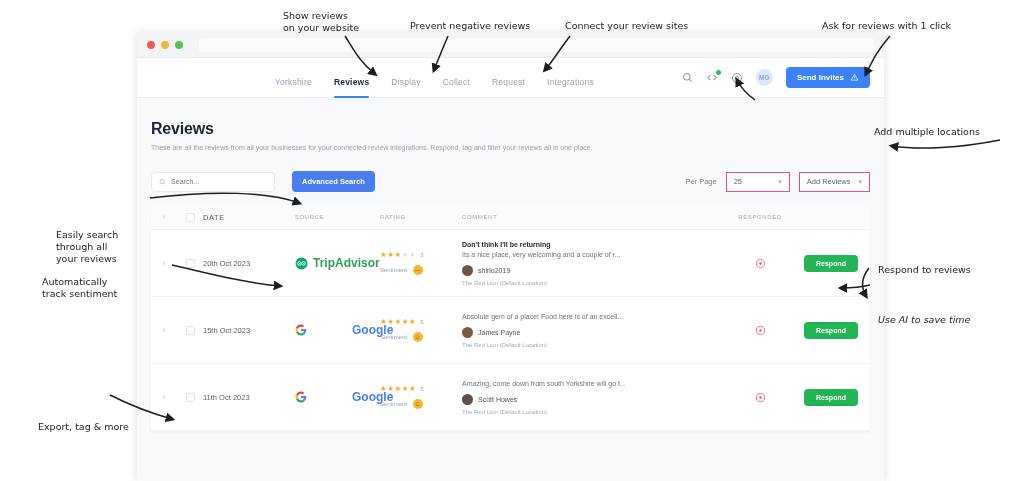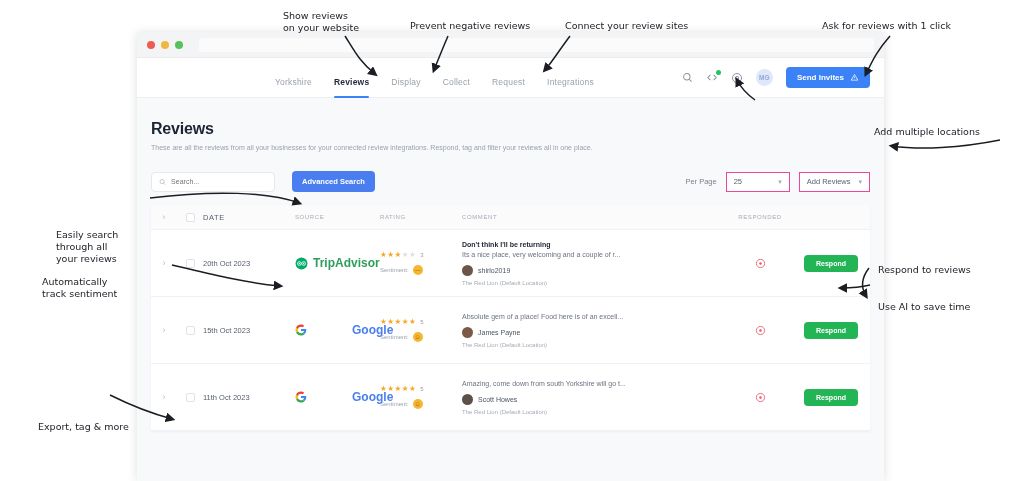--- a/index.html
+++ b/index.html
@@ -423,21 +423,21 @@
   <div class="ann" style="left:565px; top:20px;">Connect your review sites</div>
   <div class="ann" style="left:822px; top:20px;">Ask for reviews with 1 click</div>
   <div class="ann" style="left:874px; top:126px;">Add multiple locations</div>
   <div class="ann" style="left:56px;  top:181px;margin-top:48px;">Easily search
 through all
 your reviews</div>
   <div class="ann" style="left:42px;  top:276px;">Automatically
 track sentiment</div>
   <div class="ann" style="left:38px;  top:421px;">Export, tag &amp; more</div>
   <div class="ann" style="left:878px; top:264px;">Respond to reviews</div>
-  <div class="ann" style="left:878px; top:301px;">Use AI to save time</div>
+  <div class="ann" style="left:878px; top:314px;font-style:italic;">Use AI to save time</div>
 
   <svg class="arrows">
     <defs>
       <marker id="ah" markerWidth="7" markerHeight="7" refX="4.2" refY="3.2" orient="auto">
         <path d="M0,0 L6.5,3.2 L0,6.5 z" fill="#1a1d22"></path>
       </marker>
     </defs>
     <g fill="none" stroke="#1a1d22" stroke-width="1.5" marker-end="url(#ah)">
       <path d="M345,36 C355,52 360,62 375,74"></path>
       <path d="M448,36 C442,50 438,60 434,70"></path>

